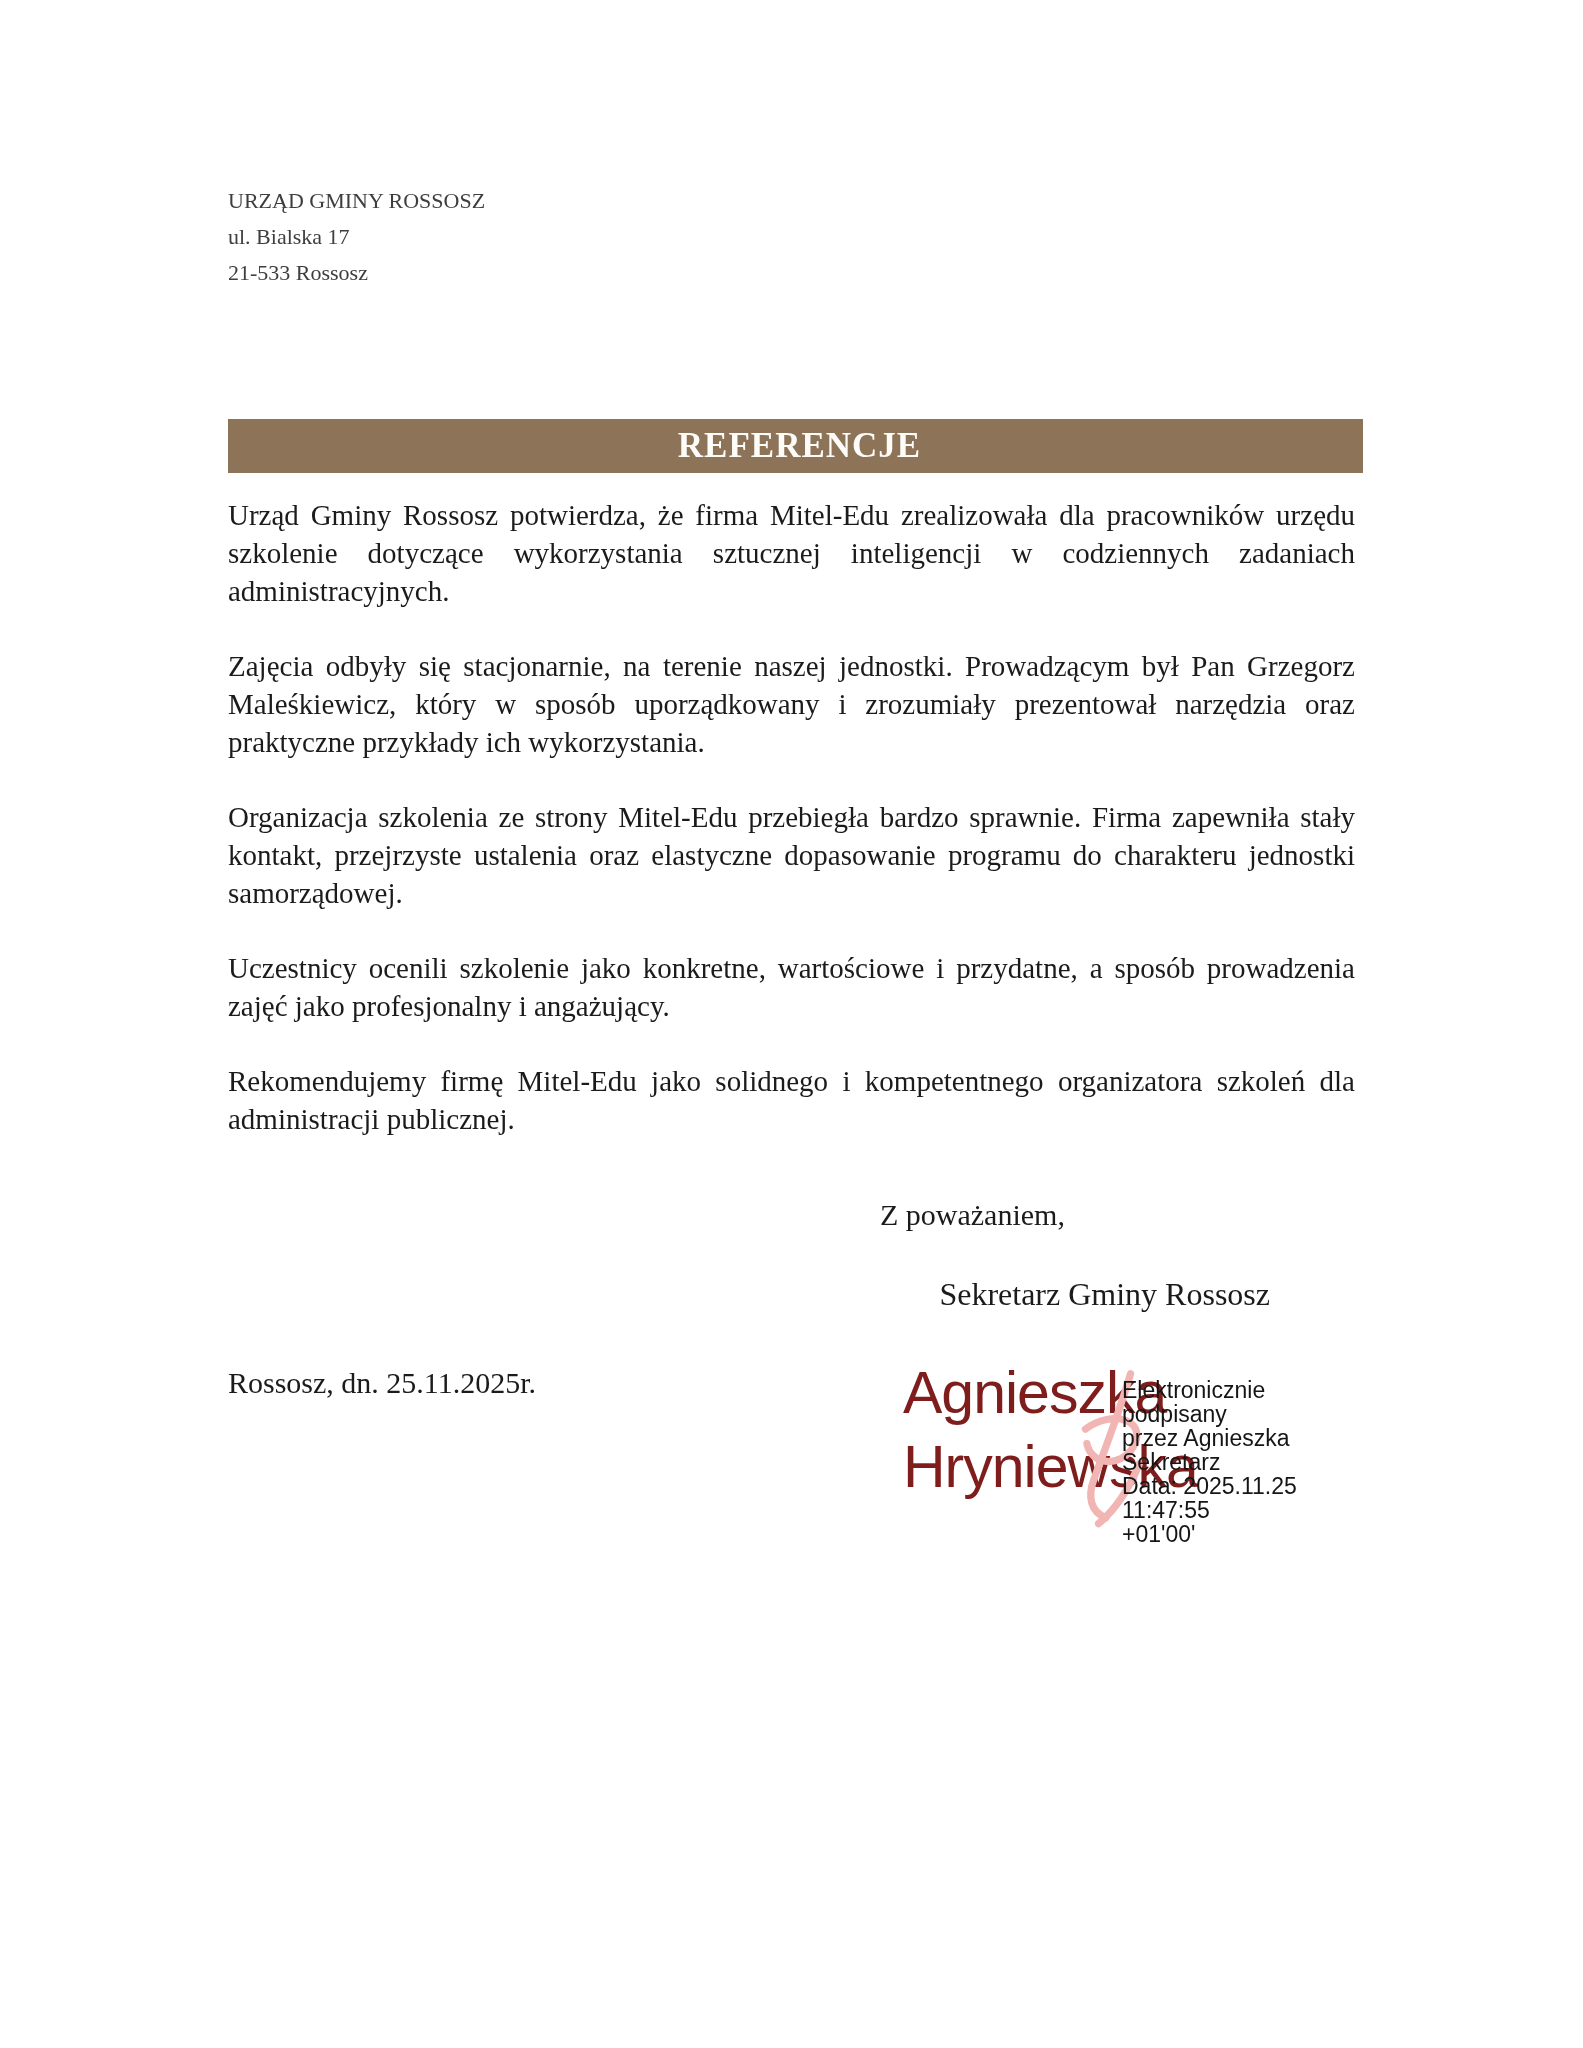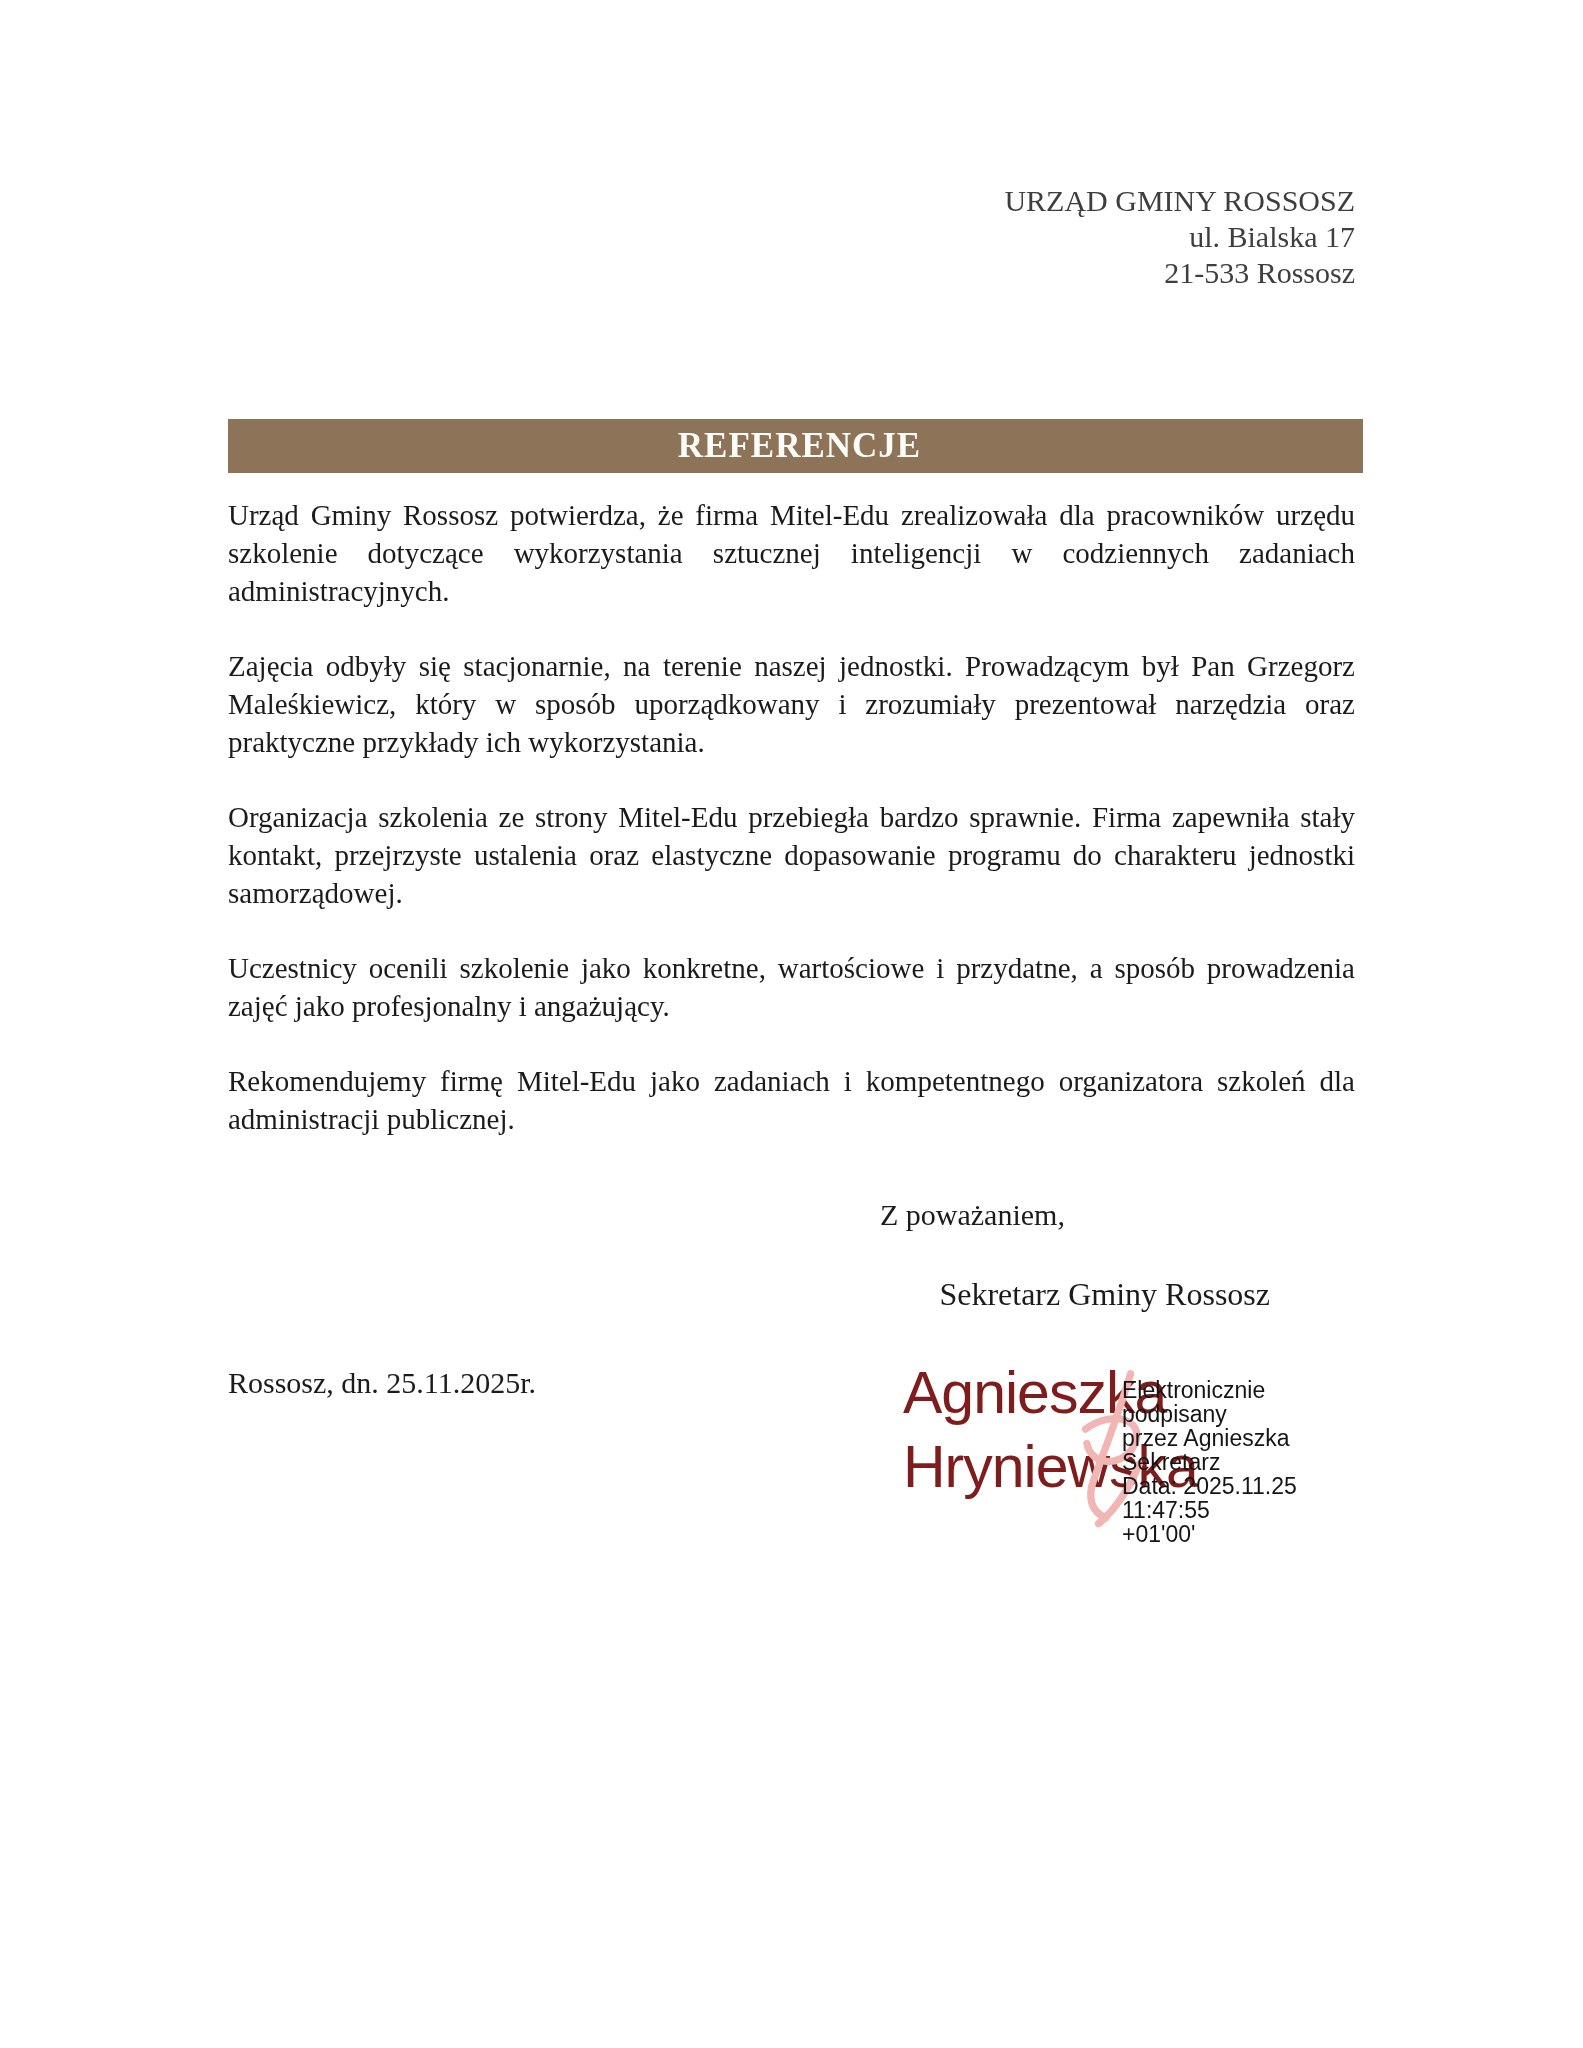--- a/index.html
+++ b/index.html
@@ -13,22 +13,22 @@
     color: #1b1b1b;
     overflow: hidden;
   }
 
   
   .letterhead {
     position: absolute;
     top: 183px;
     left: 228px;
     width: 1127px;
-    text-align: right;
-    font-size: 30px;
+    text-align: left;
+    font-size: 22px;
     line-height: 36px;
     color: #3e3e3e;
   }
 
   
   .title-banner {
     position: absolute;
     top: 419px;
     left: 228px;
     width: 1127px;
@@ -125,21 +125,21 @@
 
   <div class="title-banner">
     <span class="title-text">REFERENCJE</span>
   </div>
 
   <div class="letter-body">
     <p>Urząd Gminy Rossosz potwierdza, że firma Mitel-Edu zrealizowała dla pracowników urzędu szkolenie dotyczące wykorzystania sztucznej inteligencji w codziennych zadaniach administracyjnych.</p>
     <p>Zajęcia odbyły się stacjonarnie, na terenie naszej jednostki. Prowadzącym był Pan Grzegorz Maleśkiewicz, który w sposób uporządkowany i zrozumiały prezentował narzędzia oraz praktyczne przykłady ich wykorzystania.</p>
     <p>Organizacja szkolenia ze strony Mitel-Edu przebiegła bardzo sprawnie. Firma zapewniła stały kontakt, przejrzyste ustalenia oraz elastyczne dopasowanie programu do charakteru jednostki samorządowej.</p>
     <p>Uczestnicy ocenili szkolenie jako konkretne, wartościowe i przydatne, a sposób prowadzenia zajęć jako profesjonalny i angażujący.</p>
-    <p>Rekomendujemy firmę Mitel-Edu jako zadaniach i kompetentnego organizatora szkoleń dla administracji publicznej.</p>
+    <p>Rekomendujemy firmę Mitel-Edu jako solidnego i kompetentnego organizatora szkoleń dla administracji publicznej.</p>
   </div>
 
   <div class="valediction">Z poważaniem,</div>
 
   <div class="signer-title">Sekretarz Gminy Rossosz</div>
 
   <div class="dateline">Rossosz, dn. 25.11.2025r.</div>
 
   <div class="signature-name">
     <div>Agnieszka</div>

